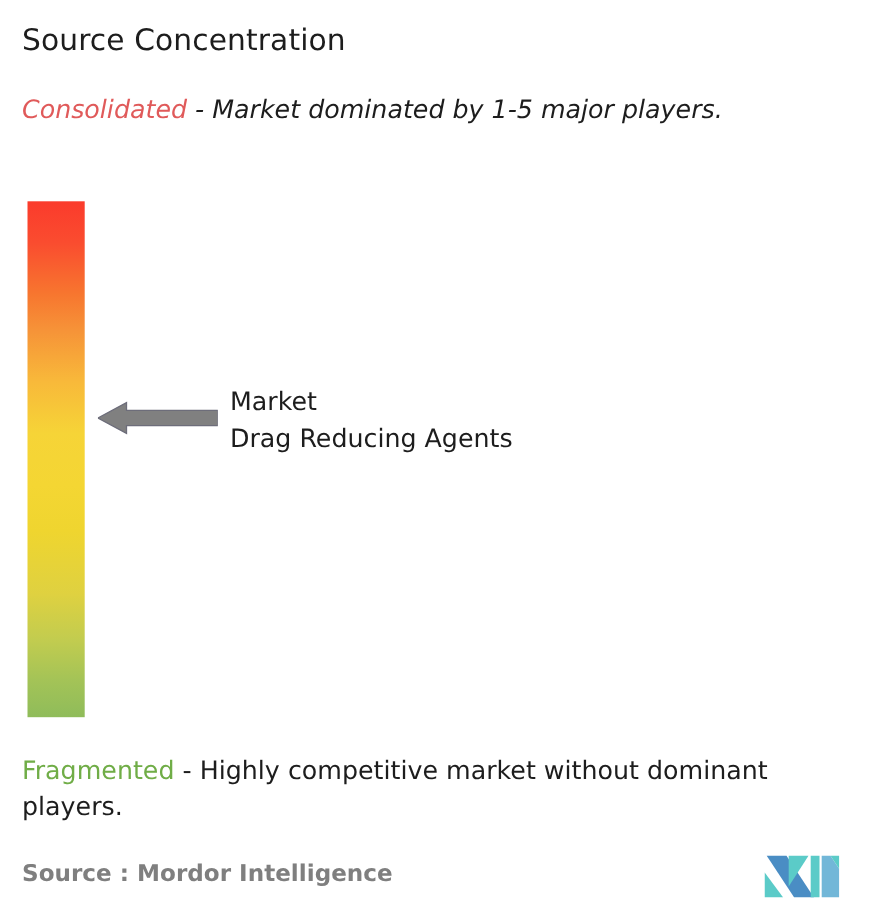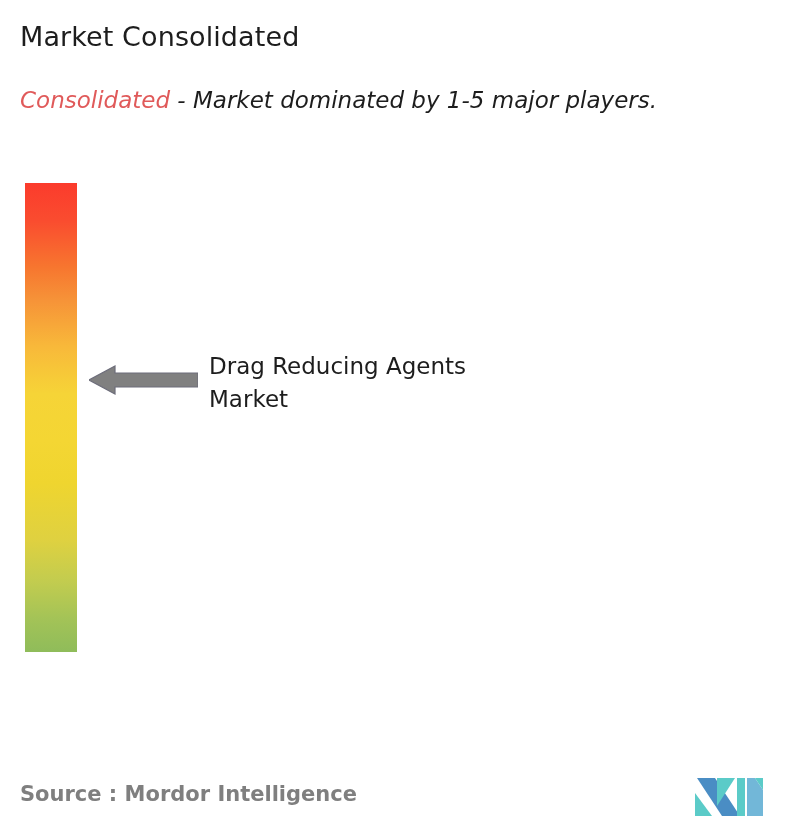--- a/index.html
+++ b/index.html
@@ -133,37 +133,40 @@
     top: 768px;
     width: 68px;
     height: 48px;
   }
 </style>
 </head>
 <body>
 
 <div class="infographic">
 
-  <div class="chart-title">Market Consolidated</div>
+  <div class="chart-title">Source Concentration</div>
 
   <div class="legend-top">
     <span class="legend-label-consolidated">Consolidated</span><span class="legend-desc"> - Market dominated by 1-5 major players.</span>
   </div>
 
   <div class="scale-bar"></div>
 
   <svg class="pointer-arrow" viewBox="0 0 109 34">
     <polygon points="0,17 26,3 26,10 109,10 109,24 26,24 26,31" fill="#808080" stroke="#6d6d7a" stroke-width="1.2"></polygon>
   </svg>
 
   <div class="pointer-label">
+    <div>Market</div>
     <div>Drag Reducing Agents</div>
-    <div>Market</div>
   </div>
 
+  <div class="legend-bottom">
+    <span class="legend-label-fragmented">Fragmented</span><span class="legend-desc"> - Highly competitive market without dominant players.</span>
+  </div>
 
   <div class="source-line">
     <span class="source-label">Source :</span>
     <span class="source-name">Mordor Intelligence</span>
   </div>
 
   <svg class="brand-logo" viewBox="0 0 68 48">
     <polygon points="0,48 0,25 17,48" fill="#5BCBC8"></polygon>
     <polygon points="2,10 20,10 45,48 27,48" fill="#4A8DC4"></polygon>
     <polygon points="22,10 40,10 22,38" fill="#5BCBC8"></polygon>

